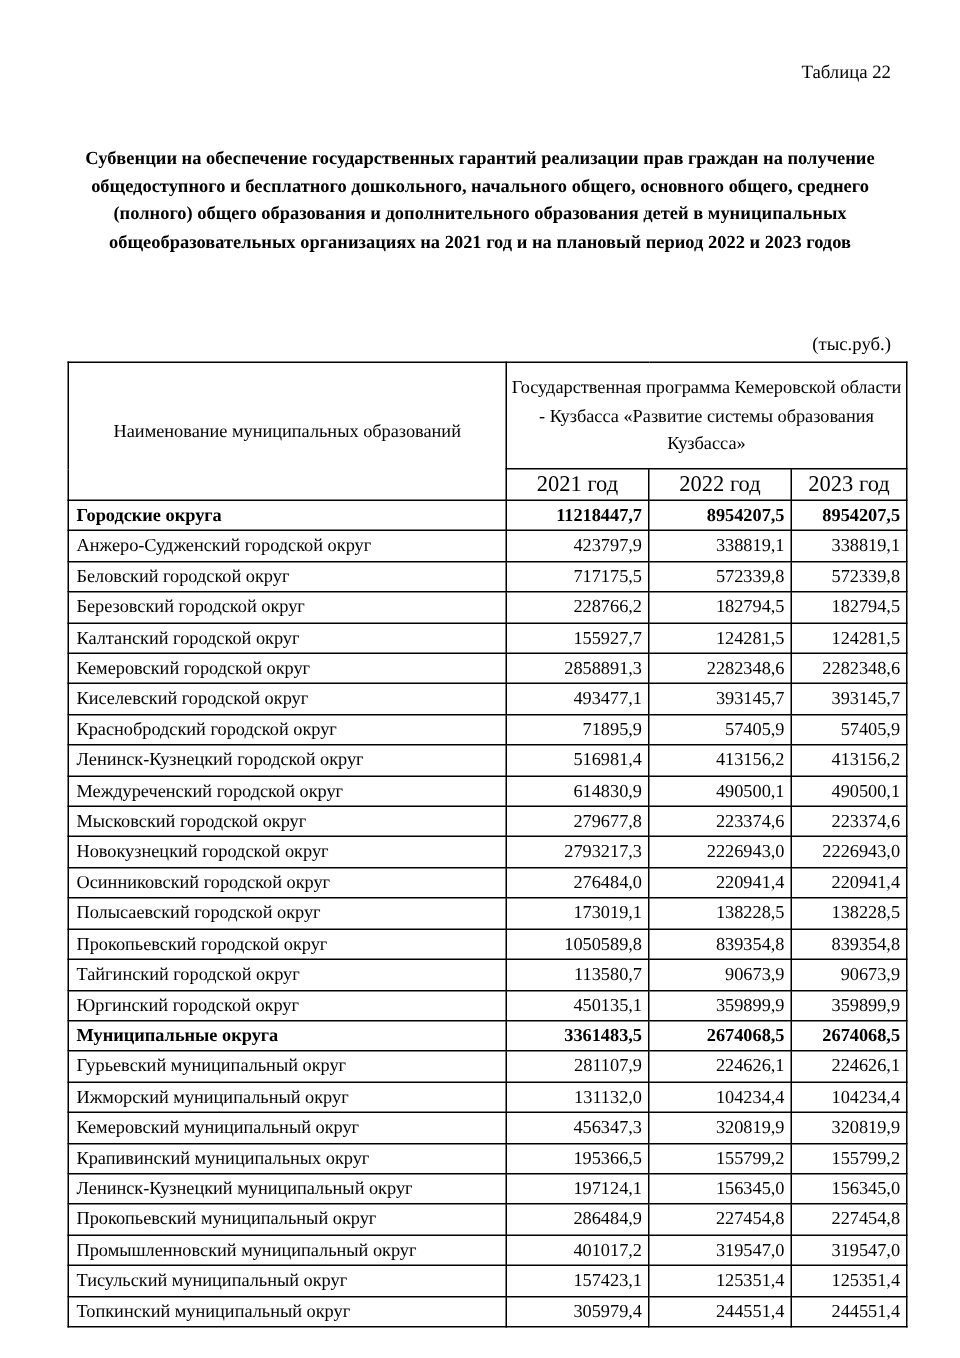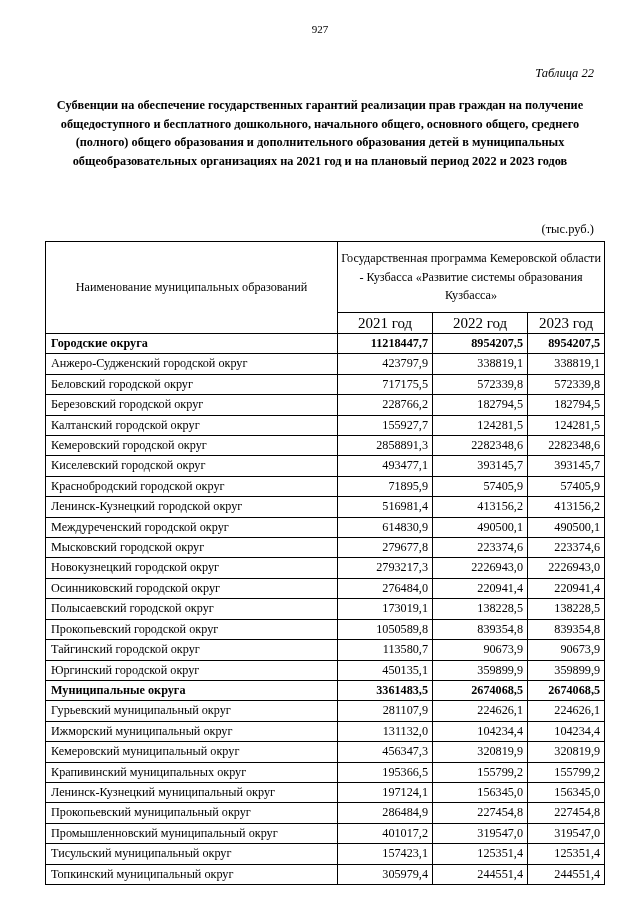--- a/index.html
+++ b/index.html
@@ -24,25 +24,24 @@
     position: absolute;
     top: 23px;
     left: 0;
     width: 640px;
     text-align: center;
     font-size: 11px;
     line-height: 13px;
   }
   .table-caption {
     position: absolute;
-    top: 66px;
+    top: 41px;
     right: 46px;
     font-size: 12.5px;
     line-height: 15px;
-    font-style: italic;
   }
   .doc-title {
     position: absolute;
     top: 96px;
     left: 47px;
     width: 546px;
     text-align: center;
     font-weight: bold;
     font-size: 12.3px;
     line-height: 18.6px;
@@ -112,21 +111,20 @@
   }
   tr.group-row td {
     font-weight: bold;
   }
 </style>
 </head>
 <body>
 
 <div class="page">
 
-  <div class="page-number">927</div>
 
   <div class="table-caption">Таблица 22</div>
 
   <div class="doc-title">Субвенции на обеспечение государственных гарантий реализации прав граждан на получение общедоступного и бесплатного дошкольного, начального общего, основного общего, среднего (полного) общего образования и дополнительного образования детей в муниципальных общеобразовательных организациях на 2021 год и на плановый период 2022 и 2023 годов</div>
 
   <div class="units-label">(тыс.руб.)</div>
 
   <table class="data-table">
     <colgroup>
       <col class="col-name">

